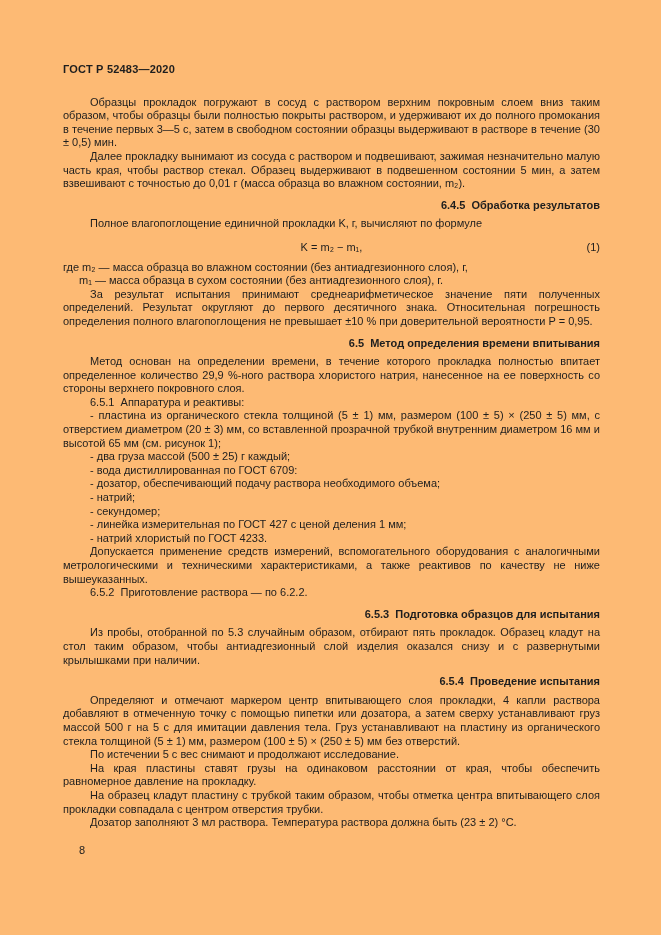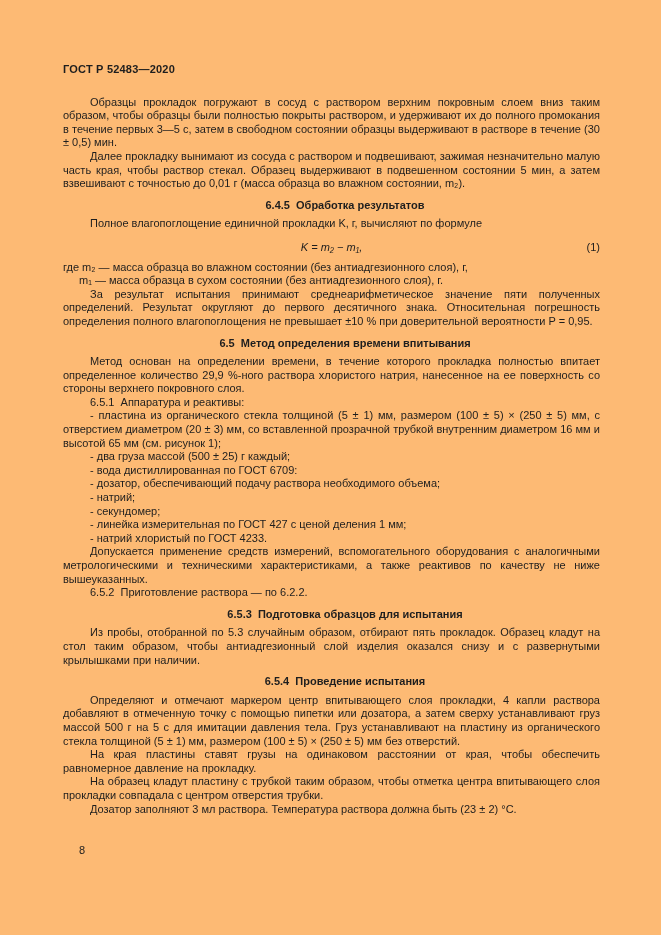--- a/index.html
+++ b/index.html
@@ -34,29 +34,28 @@
   p { margin: 0; }
   .body {
     text-align: justify;
     text-indent: 27px;
   }
   .heading {
     font-size: 11px;
     font-weight: bold;
     margin: 8px 0 5px 0;
     text-indent: 27px;
-    text-align: center;
+    text-align: right;
   }
   .formula-row {
     position: relative;
     text-align: center;
     margin: 10px 0 6px 0;
   }
   .formula {
-    font-style: italic;
     margin-top: 32px;
   }
   .formula-num {
     position: absolute;
     right: 0;
     top: 0;
     font-style: normal;
   }
   .def {
     text-align: justify;
@@ -109,20 +108,21 @@
     <p class="body">- натрий хлористый по ГОСТ 4233.</p>
 
     <p class="body">Допускается применение средств измерений, вспомогательного оборудования с аналогичными метрологическими и техническими характеристиками, а также реактивов по качеству не ниже вышеуказанных.</p>
     <p class="body">6.5.2&nbsp; Приготовление раствора — по 6.2.2.</p>
 
     <p class="heading">6.5.3&nbsp; Подготовка образцов для испытания</p>
     <p class="body">Из пробы, отобранной по 5.3 случайным образом, отбирают пять прокладок. Образец кладут на стол таким образом, чтобы антиадгезионный слой изделия оказался снизу и с развернутыми крылышками при наличии.</p>
 
     <p class="heading">6.5.4&nbsp; Проведение испытания</p>
     <p class="body">Определяют и отмечают маркером центр впитывающего слоя прокладки, 4 капли раствора добавляют в отмеченную точку с помощью пипетки или дозатора, а затем сверху устанавливают груз массой 500 г на 5 с для имитации давления тела. Груз устанавливают на пластину из органического стекла толщиной (5 ± 1) мм, размером (100 ± 5) × (250 ± 5) мм без отверстий.</p>
+    <p class="body">По истечении 5 с вес снимают и продолжают исследование.</p>
     <p class="body">На края пластины ставят грузы на одинаковом расстоянии от края, чтобы обеспечить равномерное давление на прокладку.</p>
     <p class="body">На образец кладут пластину с трубкой таким образом, чтобы отметка центра впитывающего слоя прокладки совпадала с центром отверстия трубки.</p>
     <p class="body">Дозатор заполняют 3 мл раствора. Температура раствора должна быть (23 ± 2) °С.</p>
 
   </div>
 
   <div class="page-number">8</div>
 </div>
 
 </body></html>

